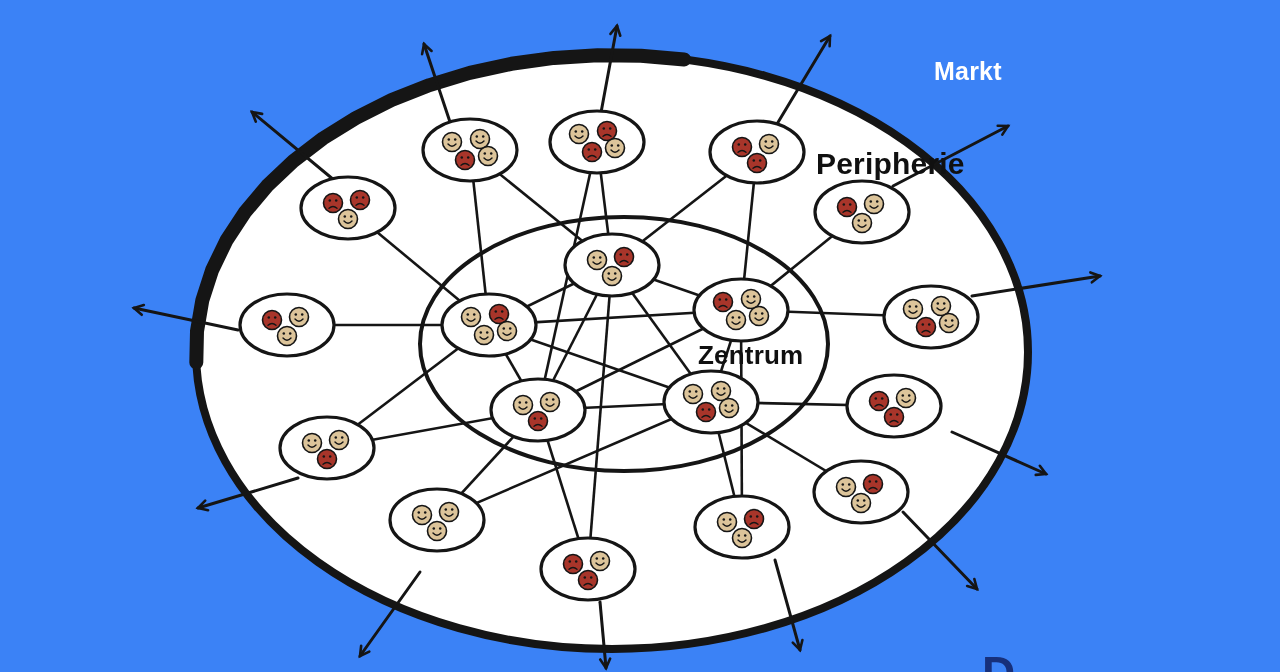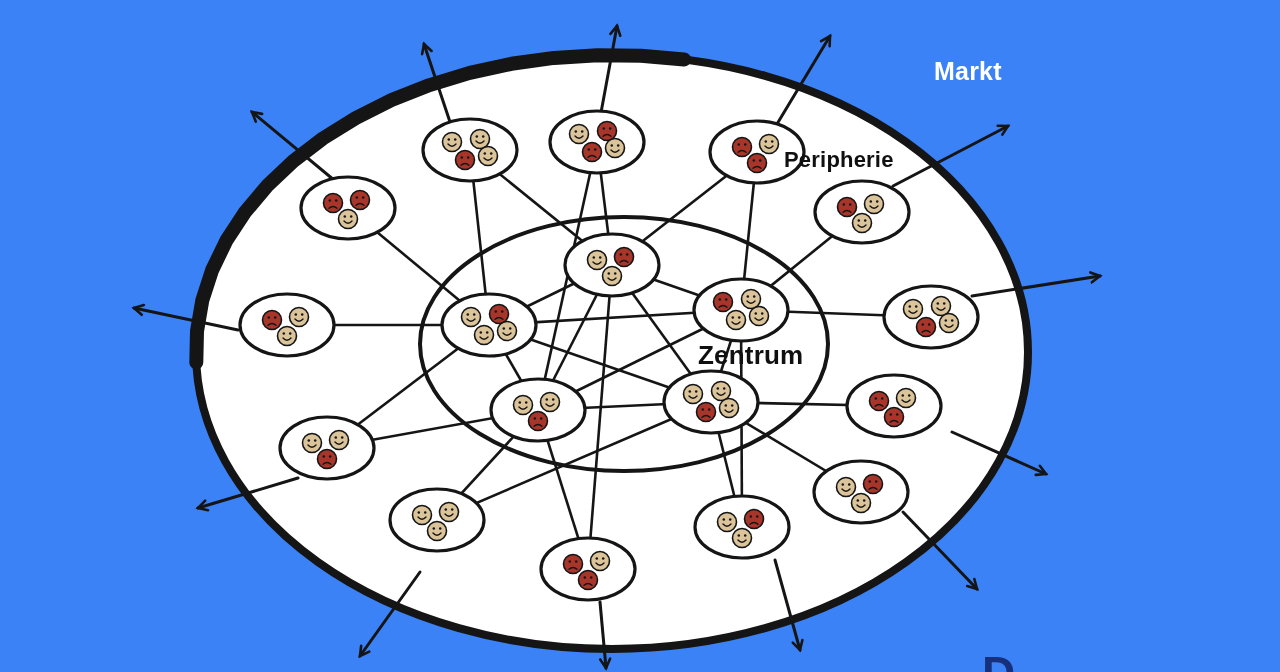--- a/index.html
+++ b/index.html
@@ -11,21 +11,21 @@
   }
   .stage svg{position:absolute;left:0;top:0}
   .label{
     position:absolute;
     font-weight:bold;
     letter-spacing:.2px;
     white-space:nowrap;
     pointer-events:none;
   }
   .label-markt{left:934px;top:57px;font-size:25px}
-  .label-peripherie{left:784px;top:147px;font-size:22px}
+  .label-peripherie{left:816px;top:147px;font-size:30px}
   .label-zentrum{left:698px;top:340px;font-size:26px}
   .partial-letter{left:982px;top:646px;font-size:46px;font-weight:bold}
 </style>
 </head>
 <body>
 
 <div class="stage" style="background: #3b82f6;">
   <svg width="1280" height="672" viewBox="0 0 1280 672">
       <defs>
         <marker id="ah" markerWidth="18" markerHeight="18" refX="11" refY="7" orient="auto" markerUnits="userSpaceOnUse">

